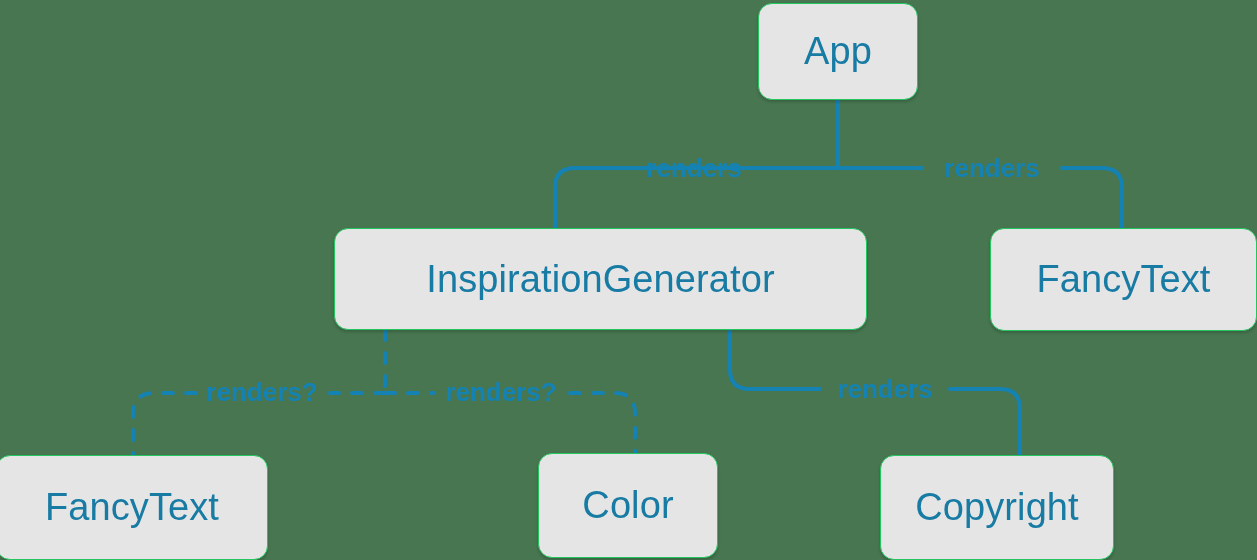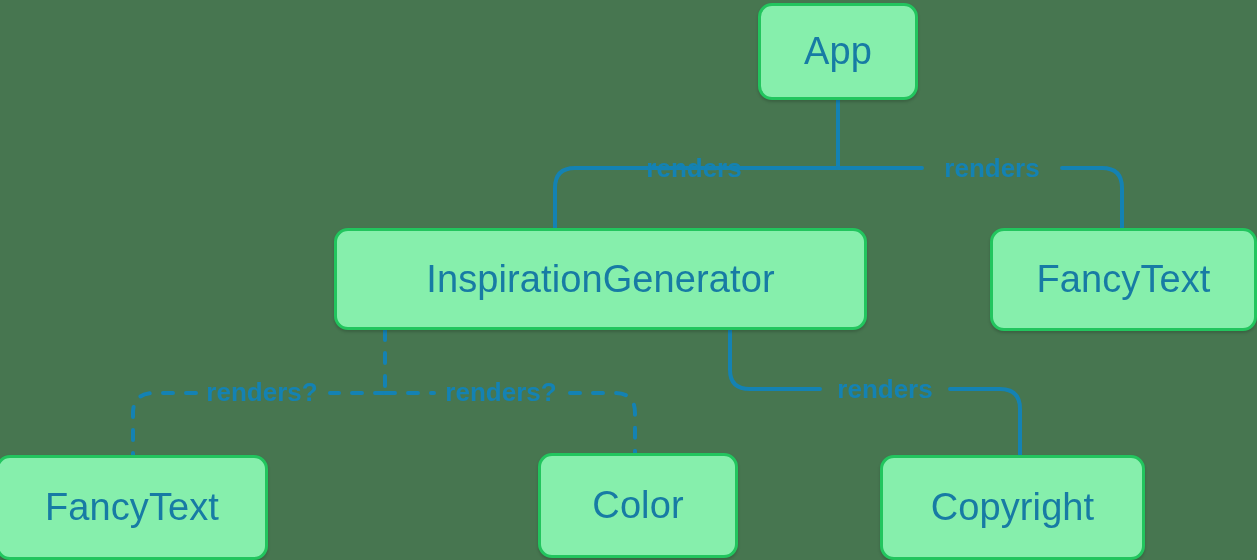--- a/index.html
+++ b/index.html
@@ -21,22 +21,22 @@
   }
   #edges {
     position: absolute;
     left: 0;
     top: 0;
     width: 1257px;
     height: 560px;
   }
   .node {
     position: absolute;
-    background: #86efac;
-    border: 3px solid #22c55e;
+    background: #e5e5e5;
+    border: 1px solid #22c55e;
     border-radius: 14px;
     box-sizing: border-box;
     display: flex;
     align-items: center;
     justify-content: center;
     color: #177ba4;
     font-size: 38px;
     font-weight: 400;
     letter-spacing: 0.1px;
     white-space: nowrap;
@@ -81,17 +81,17 @@
   <div class="edge-label" style="left:885px; top:389px;">renders</div>
 
   <div class="node" style="left:758px; top:3px; width:160px; height:97px;">App</div>
 
   <div class="node" style="left:334px; top:228px; width:533px; height:102px;">InspirationGenerator</div>
 
   <div class="node" style="left:990px; top:228px; width:267px; height:103px;">FancyText</div>
 
   <div class="node" style="left:-4px; top:455px; width:272px; height:105px;">FancyText</div>
 
-  <div class="node" style="left:538px; top:453px; width:200px; height:105px;">Color</div>
+  <div class="node" style="left:538px; top:453px; width:180px; height:105px;">Color</div>
 
-  <div class="node" style="left:880px; top:455px; width:265px; height:105px;">Copyright</div>
+  <div class="node" style="left:880px; top:455px; width:234px; height:105px;">Copyright</div>
 
 </div>
 
 </body></html>

